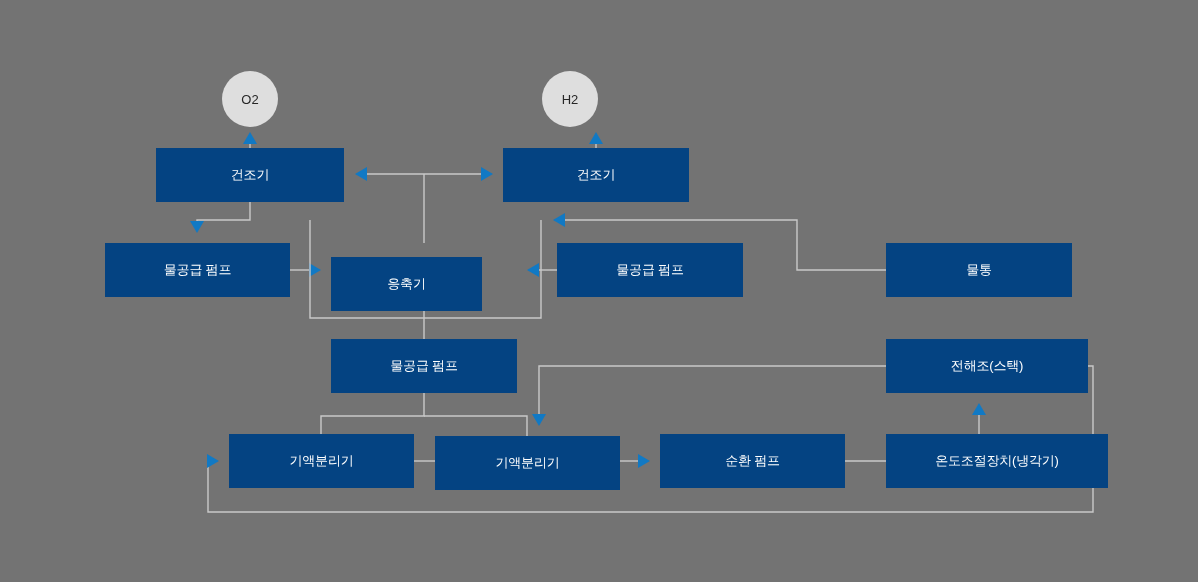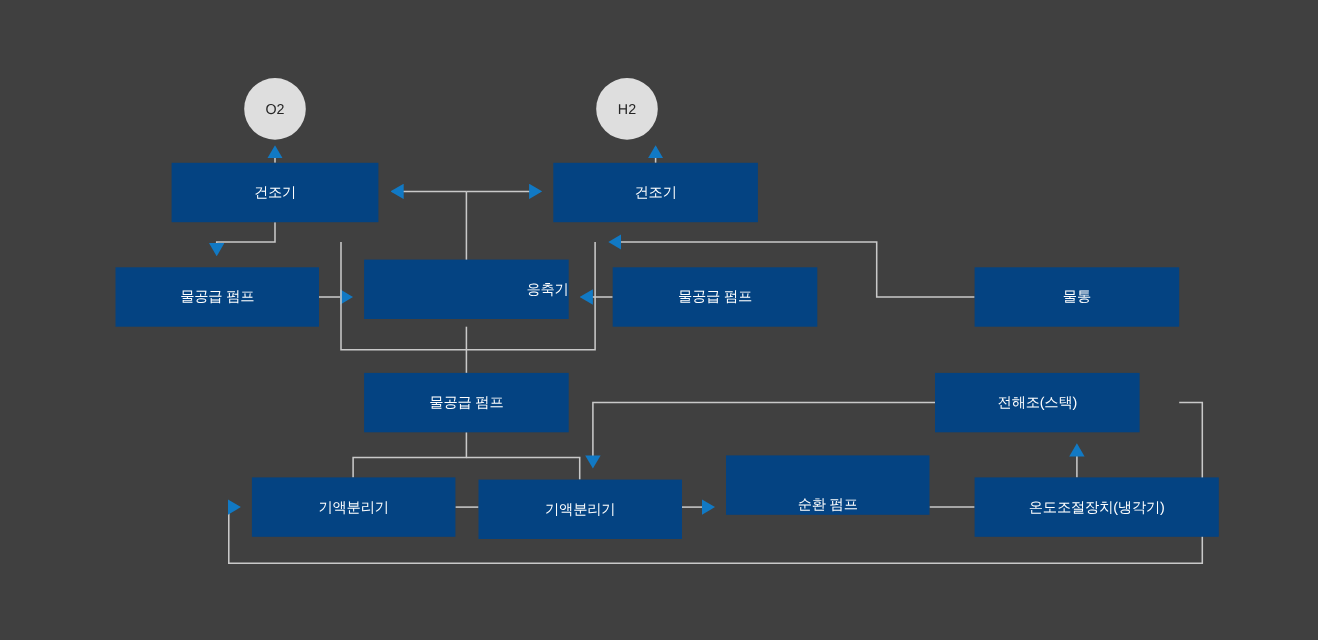--- a/index.html
+++ b/index.html
@@ -3,21 +3,21 @@
 <meta charset="utf-8">
 <style>
   html,body{margin:0;padding:0;background:#ffffff;}
   body{
     font-family:"Liberation Sans","DejaVu Sans",sans-serif;
   }
   #canvas{
     position:relative;
     width:1198px;
     height:582px;
-    background:#404040;
+    background:#737373;
     overflow:hidden;
   }
   svg#wires{
     position:absolute;
     left:0;top:0;
     width:1198px;height:582px;
     pointer-events:none;
   }
   .node{
     position:absolute;
@@ -116,41 +116,41 @@
 
   <div class="node" style="left:156px;top:148px;width:188px;height:54px;">
     <span>건조기</span>
   </div>
   <div class="node" style="left:503px;top:148px;width:186px;height:54px;">
     <span>건조기</span>
   </div>
   <div class="node" style="left:105px;top:243px;width:185px;height:54px;">
     <span>물공급 펌프</span>
   </div>
-  <div class="node" style="left:331px;top:236px;width:186px;height:54px;justify-content:flex-end;">
+  <div class="node" style="left:331px;top:257px;width:151px;height:54px;">
     <span>응축기</span>
   </div>
   <div class="node" style="left:557px;top:243px;width:186px;height:54px;">
     <span>물공급 펌프</span>
   </div>
   <div class="node" style="left:886px;top:243px;width:186px;height:54px;">
     <span>물통</span>
   </div>
   <div class="node" style="left:331px;top:339px;width:186px;height:54px;">
     <span>물공급 펌프</span>
   </div>
-  <div class="node" style="left:850px;top:339px;width:186px;height:54px;">
+  <div class="node" style="left:886px;top:339px;width:202px;height:54px;">
     <span>전해조(스택)</span>
   </div>
   <div class="node" style="left:229px;top:434px;width:185px;height:54px;">
     <span>기액분리기</span>
   </div>
   <div class="node" style="left:435px;top:436px;width:185px;height:54px;">
     <span>기액분리기</span>
   </div>
-  <div class="node" style="left:660px;top:414px;width:185px;height:54px;align-items:flex-end;">
+  <div class="node" style="left:660px;top:434px;width:185px;height:54px;">
     <span>순환 펌프</span>
   </div>
   <div class="node" style="left:886px;top:434px;width:222px;height:54px;">
     <span>온도조절장치(냉각기)</span>
   </div>
 
 </div>
 
 </body></html>

